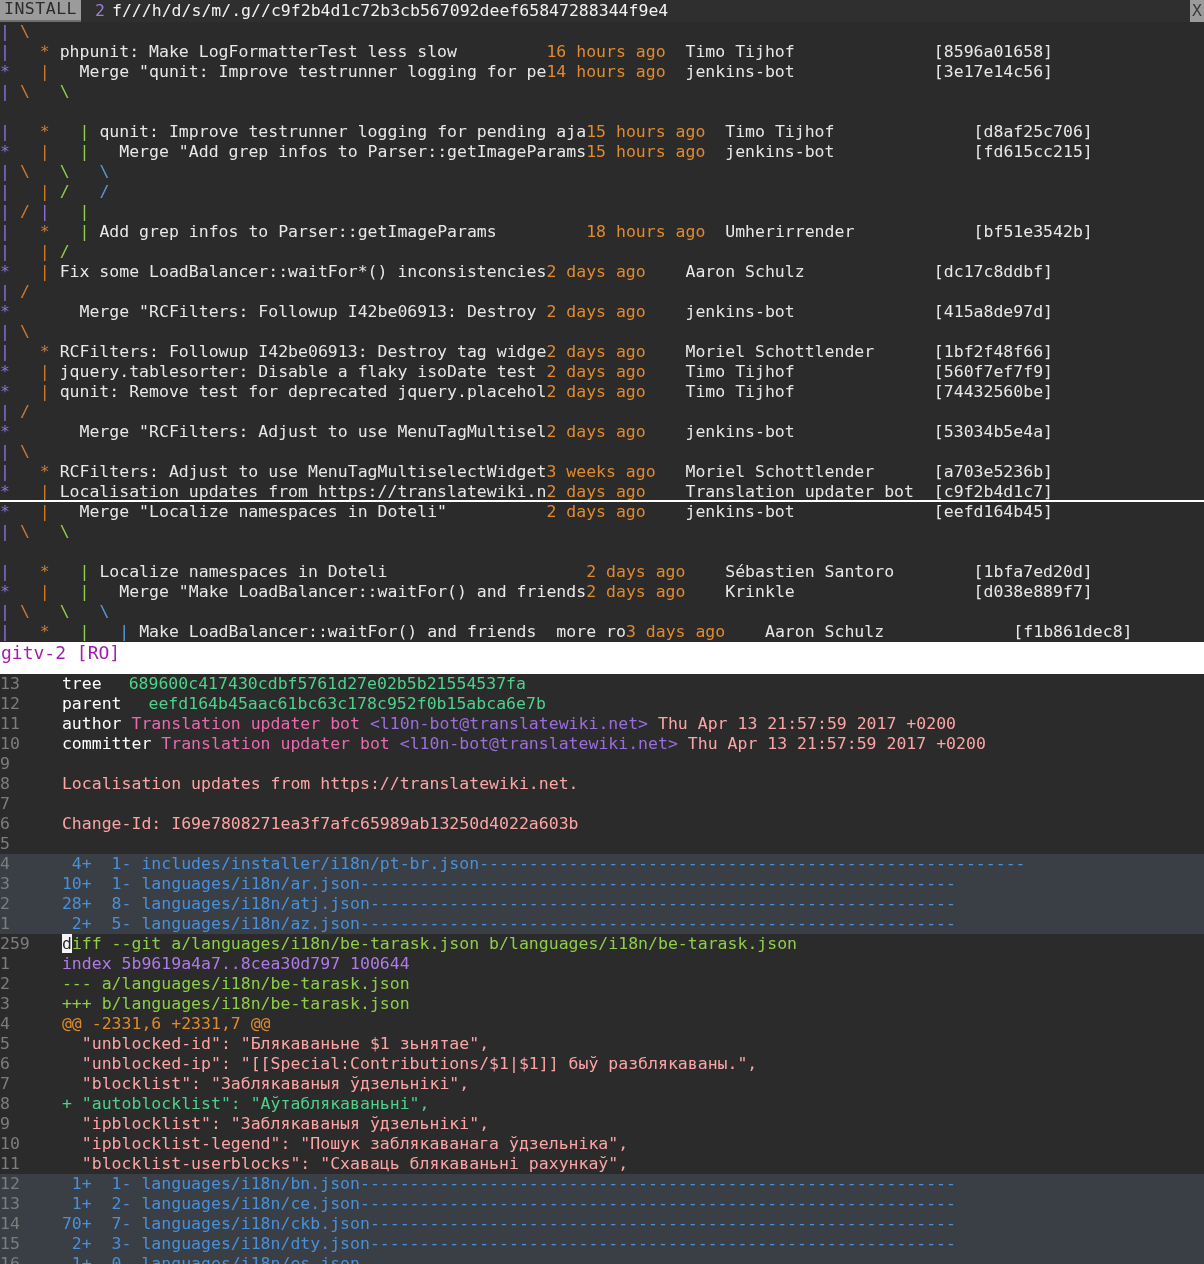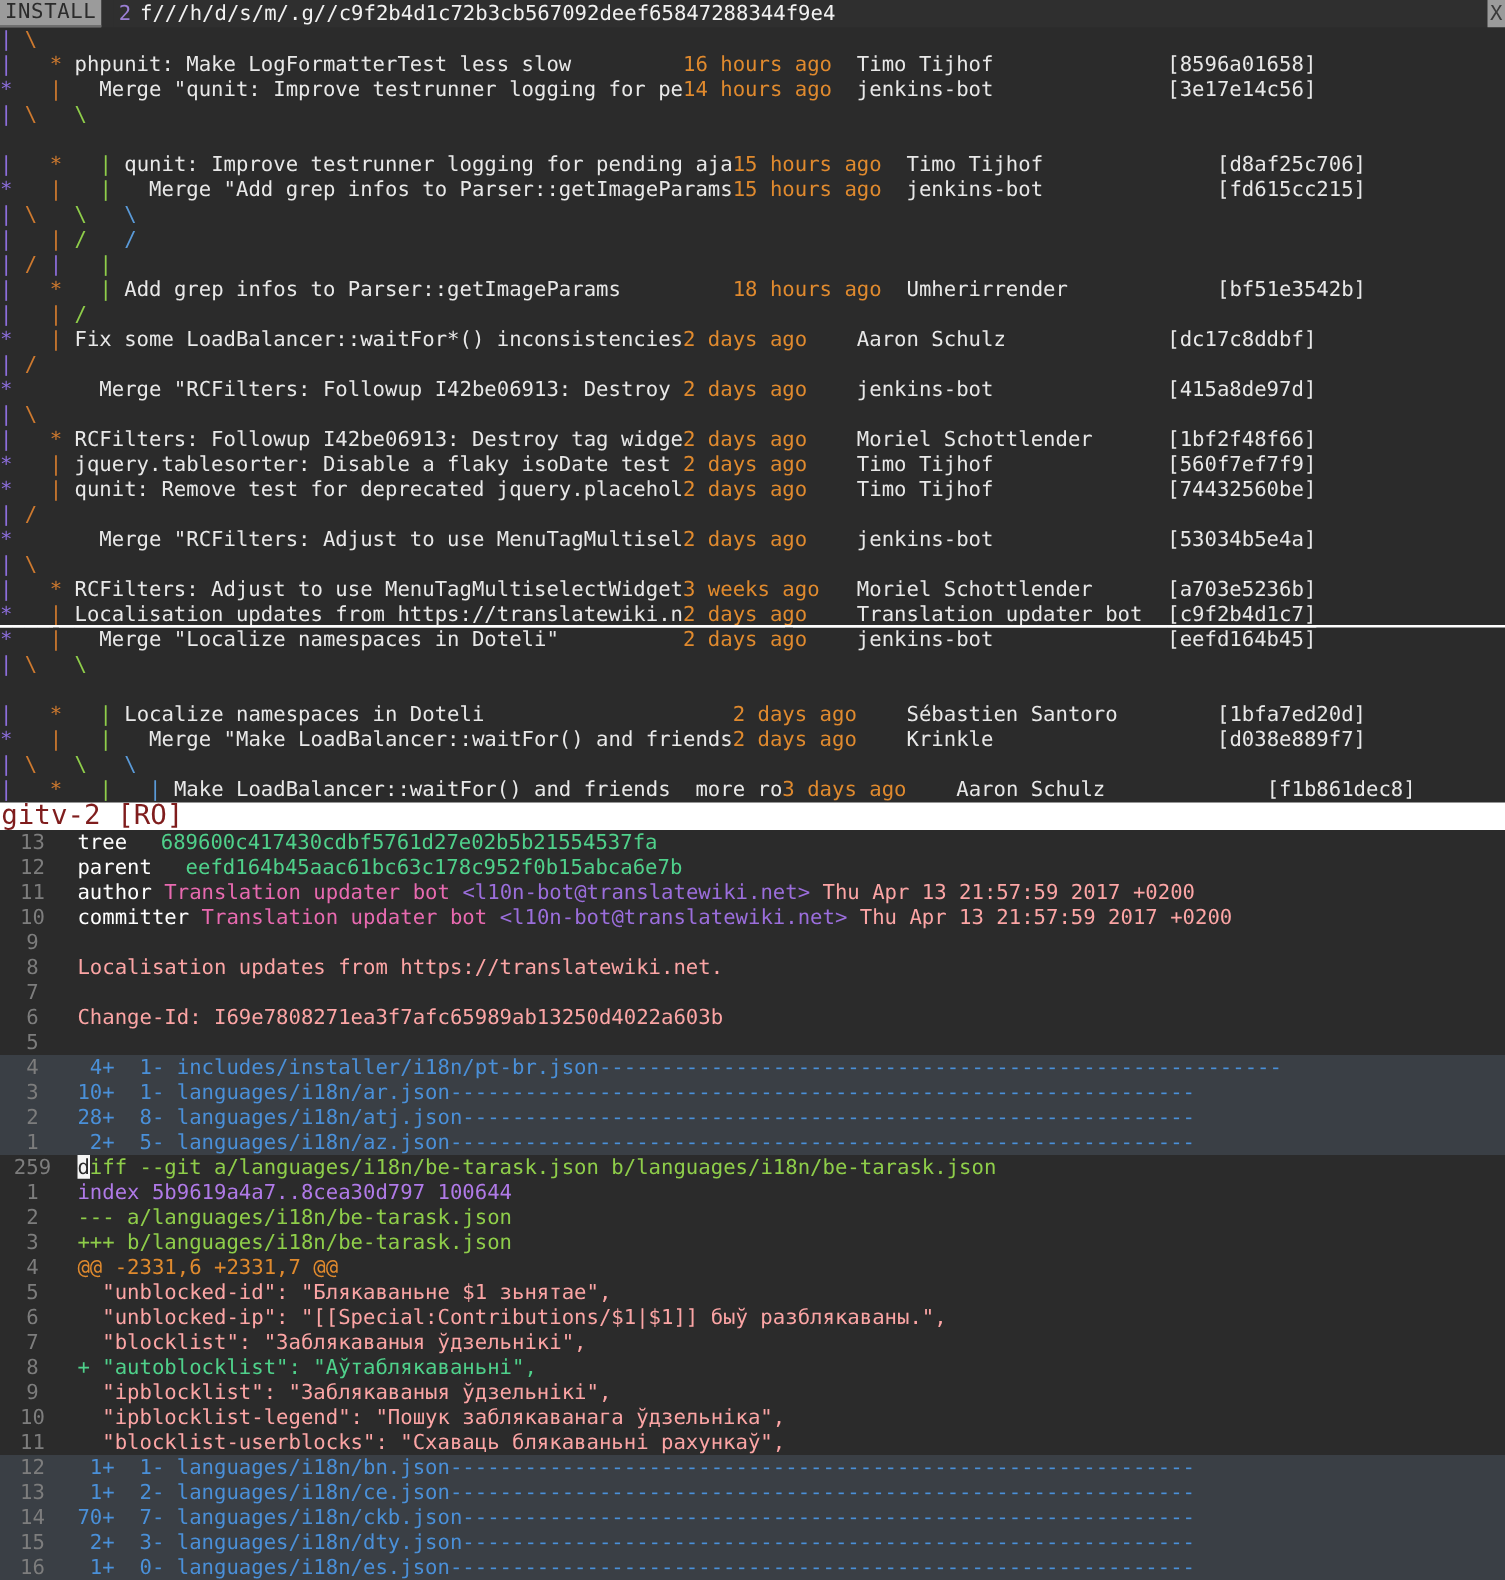--- a/index.html
+++ b/index.html
@@ -61,28 +61,28 @@
   .subject  { color: #e8e8e8; }
   .date     { color: #e08a2e; }
   .author   { color: #e8e8e8; margin-top: 19px; }
   .hash     { color: #e8e8e8; }
 
   .cursorline { text-decoration: underline; text-underline-offset: 3px; text-decoration-thickness: 2px; text-decoration-color:#ffffff; }
   .cursorline-rule { position:absolute; left:0; width:1204px; height:2px; background:#ffffff; }
 
   
   .statusline-top {
-    height: 22px; line-height: 22px;
-    background: #ffffff; color: #7f1d1d;
-    white-space: pre; padding-left: 1px; font-size: 22px;
+    height: 32px; line-height: 22px;
+    background: #ffffff; color: #a21caf;
+    white-space: pre; padding-left: 1px; font-size: 18px;
     overflow: hidden;
   }
 
   
-  .lnum { color: #7d7d7d; display: inline-block; width: 52px; text-align: center; }
+  .lnum { color: #7d7d7d; display: inline-block; width: 52px; text-align: left; }
   .kw-orange { color: #ffffff; }
   .sha-green { color: #4fd18b; margin-left: 17px; }
   .name-pink { color: #e86ab0; }
   .mail-violet { color: #9b6edc; }
   .plain { color: #fca5a5; }
   .diff-file { color: #8fce4a; }
   .diff-index { color: #b07ae8; }
   .diff-hunk { color: #e08a2e; }
   .diff-add { color: #4fd18b; }
   .foldrow { background: #3a3f45; color: #4a90d9; }

